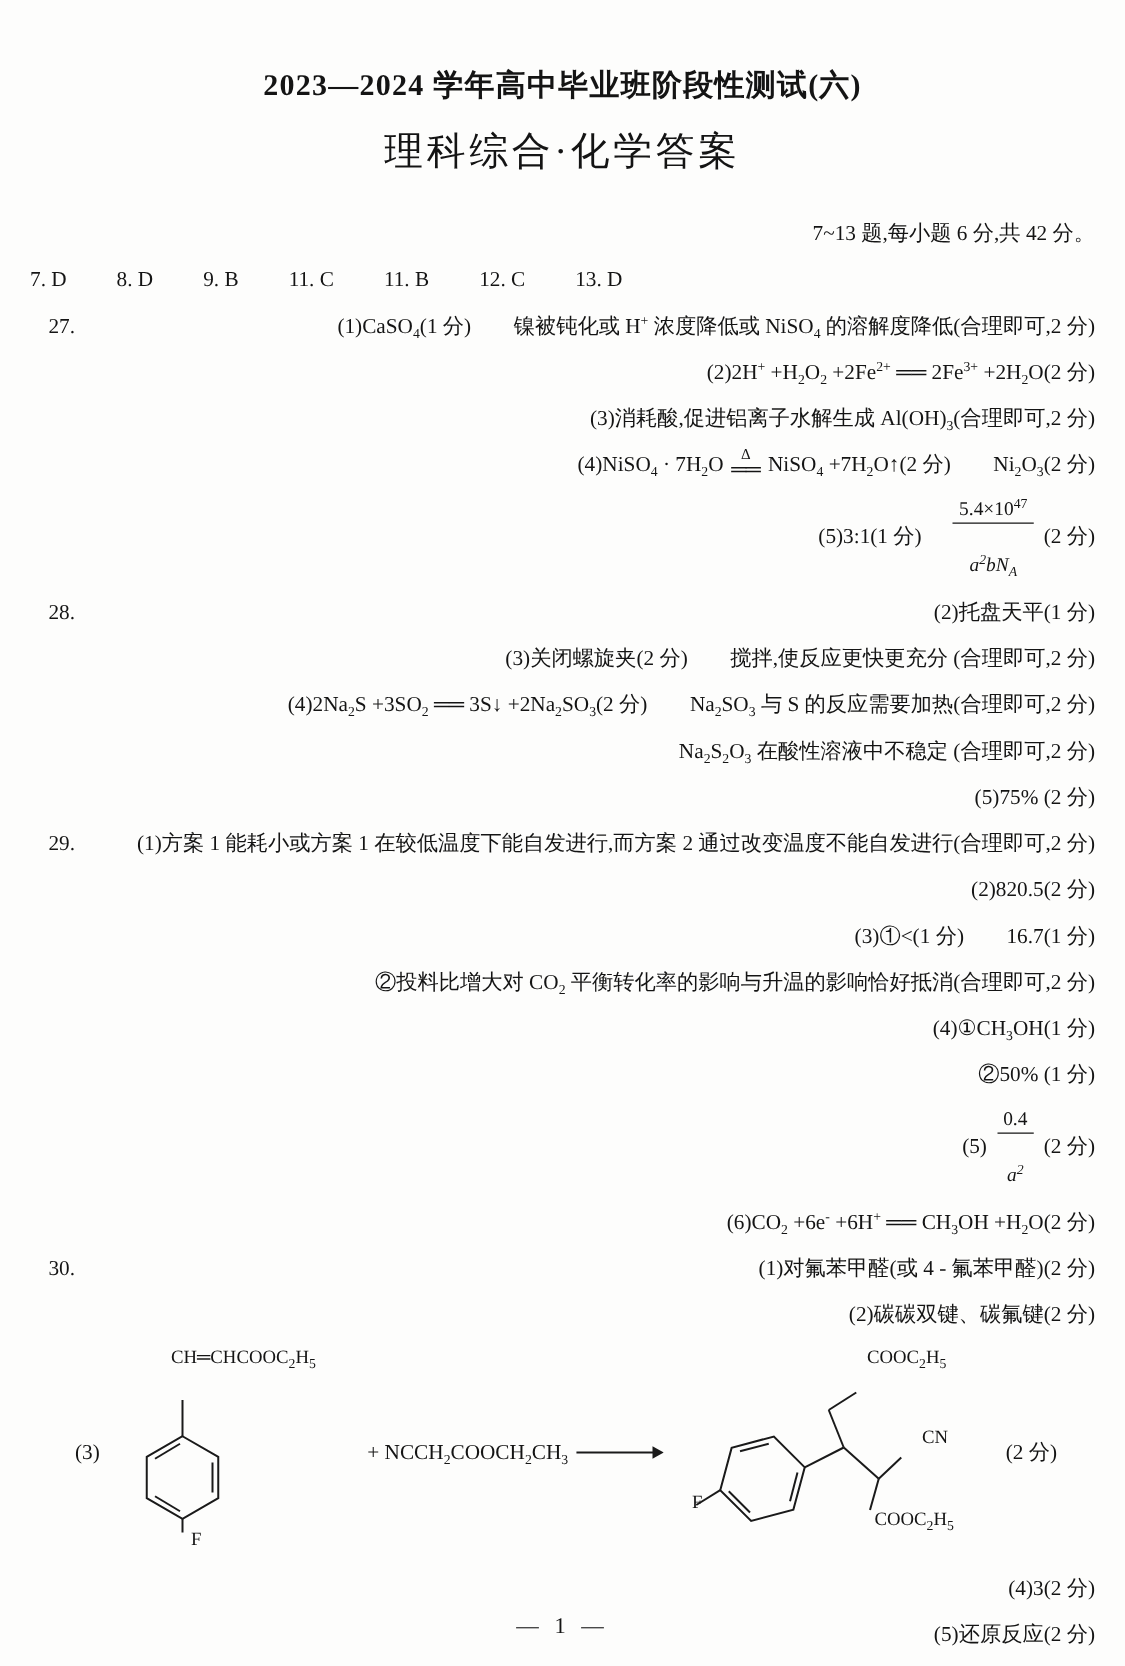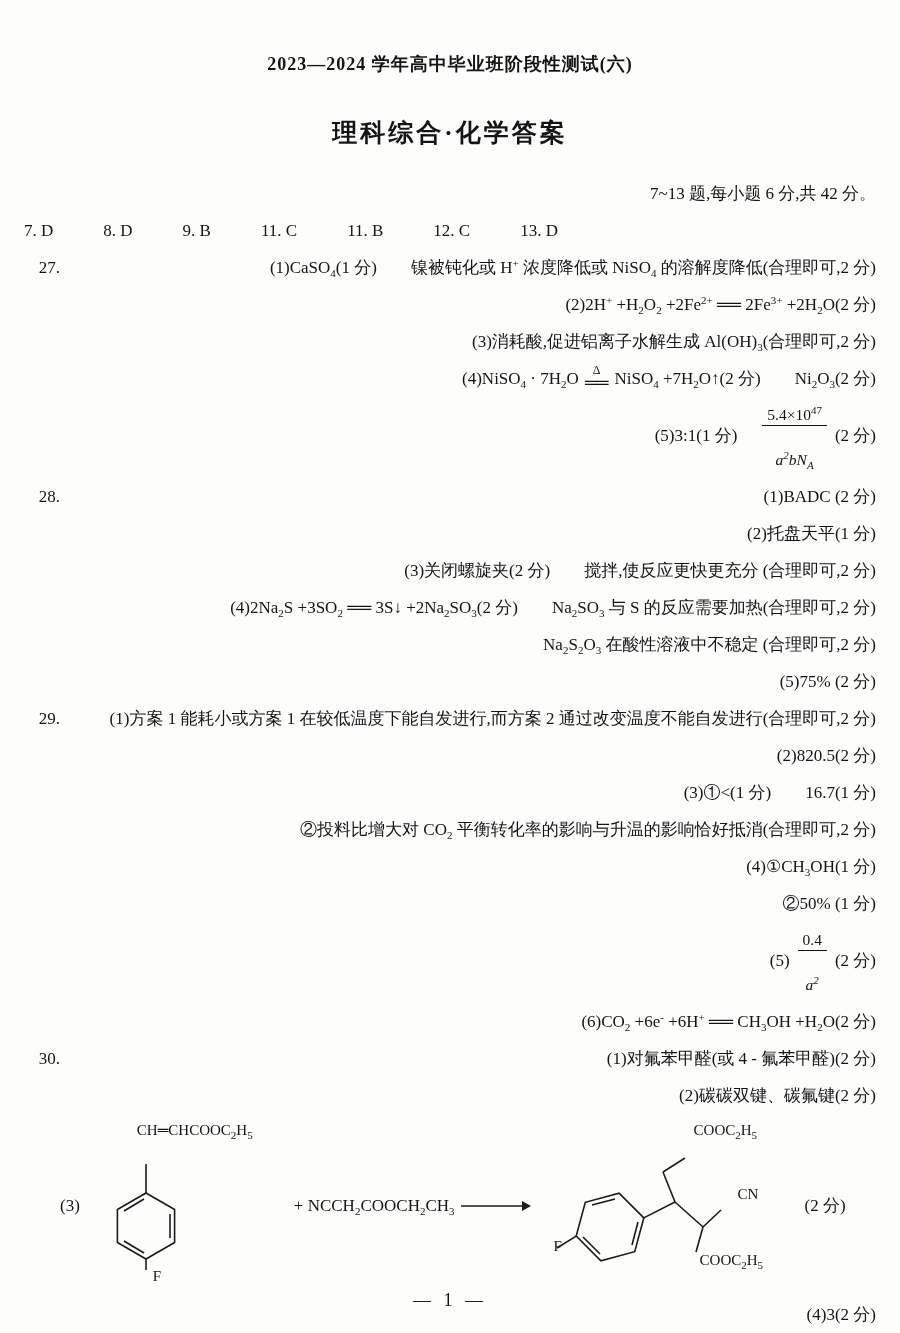--- a/index.html
+++ b/index.html
@@ -6,25 +6,25 @@
   body{
     width:900px;height:1333px;
     background:#f7f7f5;
     font-family:"Liberation Serif","DejaVu Serif",serif;
     color:#141414;
   }
   .page{
     position:relative;width:900px;height:1333px;background:#fdfdfc;overflow:hidden;
   }
   .header{text-align:center;padding-top:52px;}
-  .t1{font-size:18px;font-weight:bold;letter-spacing:1px;}
-  .t2{font-size:25px;font-weight:bold;margin-top:40px;letter-spacing:3px;}
+  .t1{font-size:24px;font-weight:bold;letter-spacing:1px;}
+  .t2{font-size:31px;font-weight:normal;margin-top:16px;letter-spacing:3px;}
   .content{padding:26px 24px 0 24px;font-size:17px;text-align:right;}
   .line{line-height:37px;white-space:pre-wrap;}
-  .mcq-row{display:flex;gap:50px;line-height:37px;}
+  .mcq-row{display:flex;gap:40px;line-height:37px;}
   .q-block{display:flex;align-items:flex-start;}
   .q-num{width:36px;flex:none;line-height:37px;}
   .q-body{flex:1;}
   sub{font-size:11px;vertical-align:-4px;line-height:0;}
   sup{font-size:11px;vertical-align:6px;line-height:0;}
   .frac{
     display:inline-flex;flex-direction:column;align-items:center;
     vertical-align:middle;font-size:15.5px;line-height:1.25;margin:0 8px;
   }
   .fnum{border-bottom:1.5px solid #141414;padding:0 5px 1px;}
@@ -83,21 +83,20 @@
         <div class="line">(2)2H<sup>+</sup> +H<sub>2</sub>O<sub>2</sub> +2Fe<sup>2+</sup> ══ 2Fe<sup>3+</sup> +2H<sub>2</sub>O(2 分)</div>
         <div class="line">(3)消耗酸,促进铝离子水解生成 Al(OH)<sub>3</sub>(合理即可,2 分)</div>
         <div class="line"><span>(4)NiSO<sub>4</sub> · 7H<sub>2</sub>O </span><span class="heq"><span class="hdelta">Δ</span><span class="hline">══</span></span><span> NiSO<sub>4</sub> +7H<sub>2</sub>O↑(2 分)　　Ni<sub>2</sub>O<sub>3</sub>(2 分)</span></div>
         <div class="line frac-line"><span>(5)3:1(1 分)　</span><span class="frac"><span class="fnum">5.4×10<sup>47</sup></span><span class="fden">a<sup>2</sup>bN<sub>A</sub></span></span><span>(2 分)</span></div>
       </div>
     </div>
 
     <div class="q-block">
       <div class="q-num">28.</div>
       <div class="q-body">
-        <div class="line">(1)BADC (2 分)</div>
         <div class="line">(2)托盘天平(1 分)</div>
         <div class="line">(3)关闭螺旋夹(2 分)　　搅拌,使反应更快更充分 (合理即可,2 分)</div>
         <div class="line">(4)2Na<sub>2</sub>S +3SO<sub>2</sub> ══ 3S↓ +2Na<sub>2</sub>SO<sub>3</sub>(2 分)　　Na<sub>2</sub>SO<sub>3</sub> 与 S 的反应需要加热(合理即可,2 分)</div>
         <div class="line">Na<sub>2</sub>S<sub>2</sub>O<sub>3</sub> 在酸性溶液中不稳定 (合理即可,2 分)</div>
         <div class="line">(5)75% (2 分)</div>
       </div>
     </div>
 
     <div class="q-block">
       <div class="q-num">29.</div>

